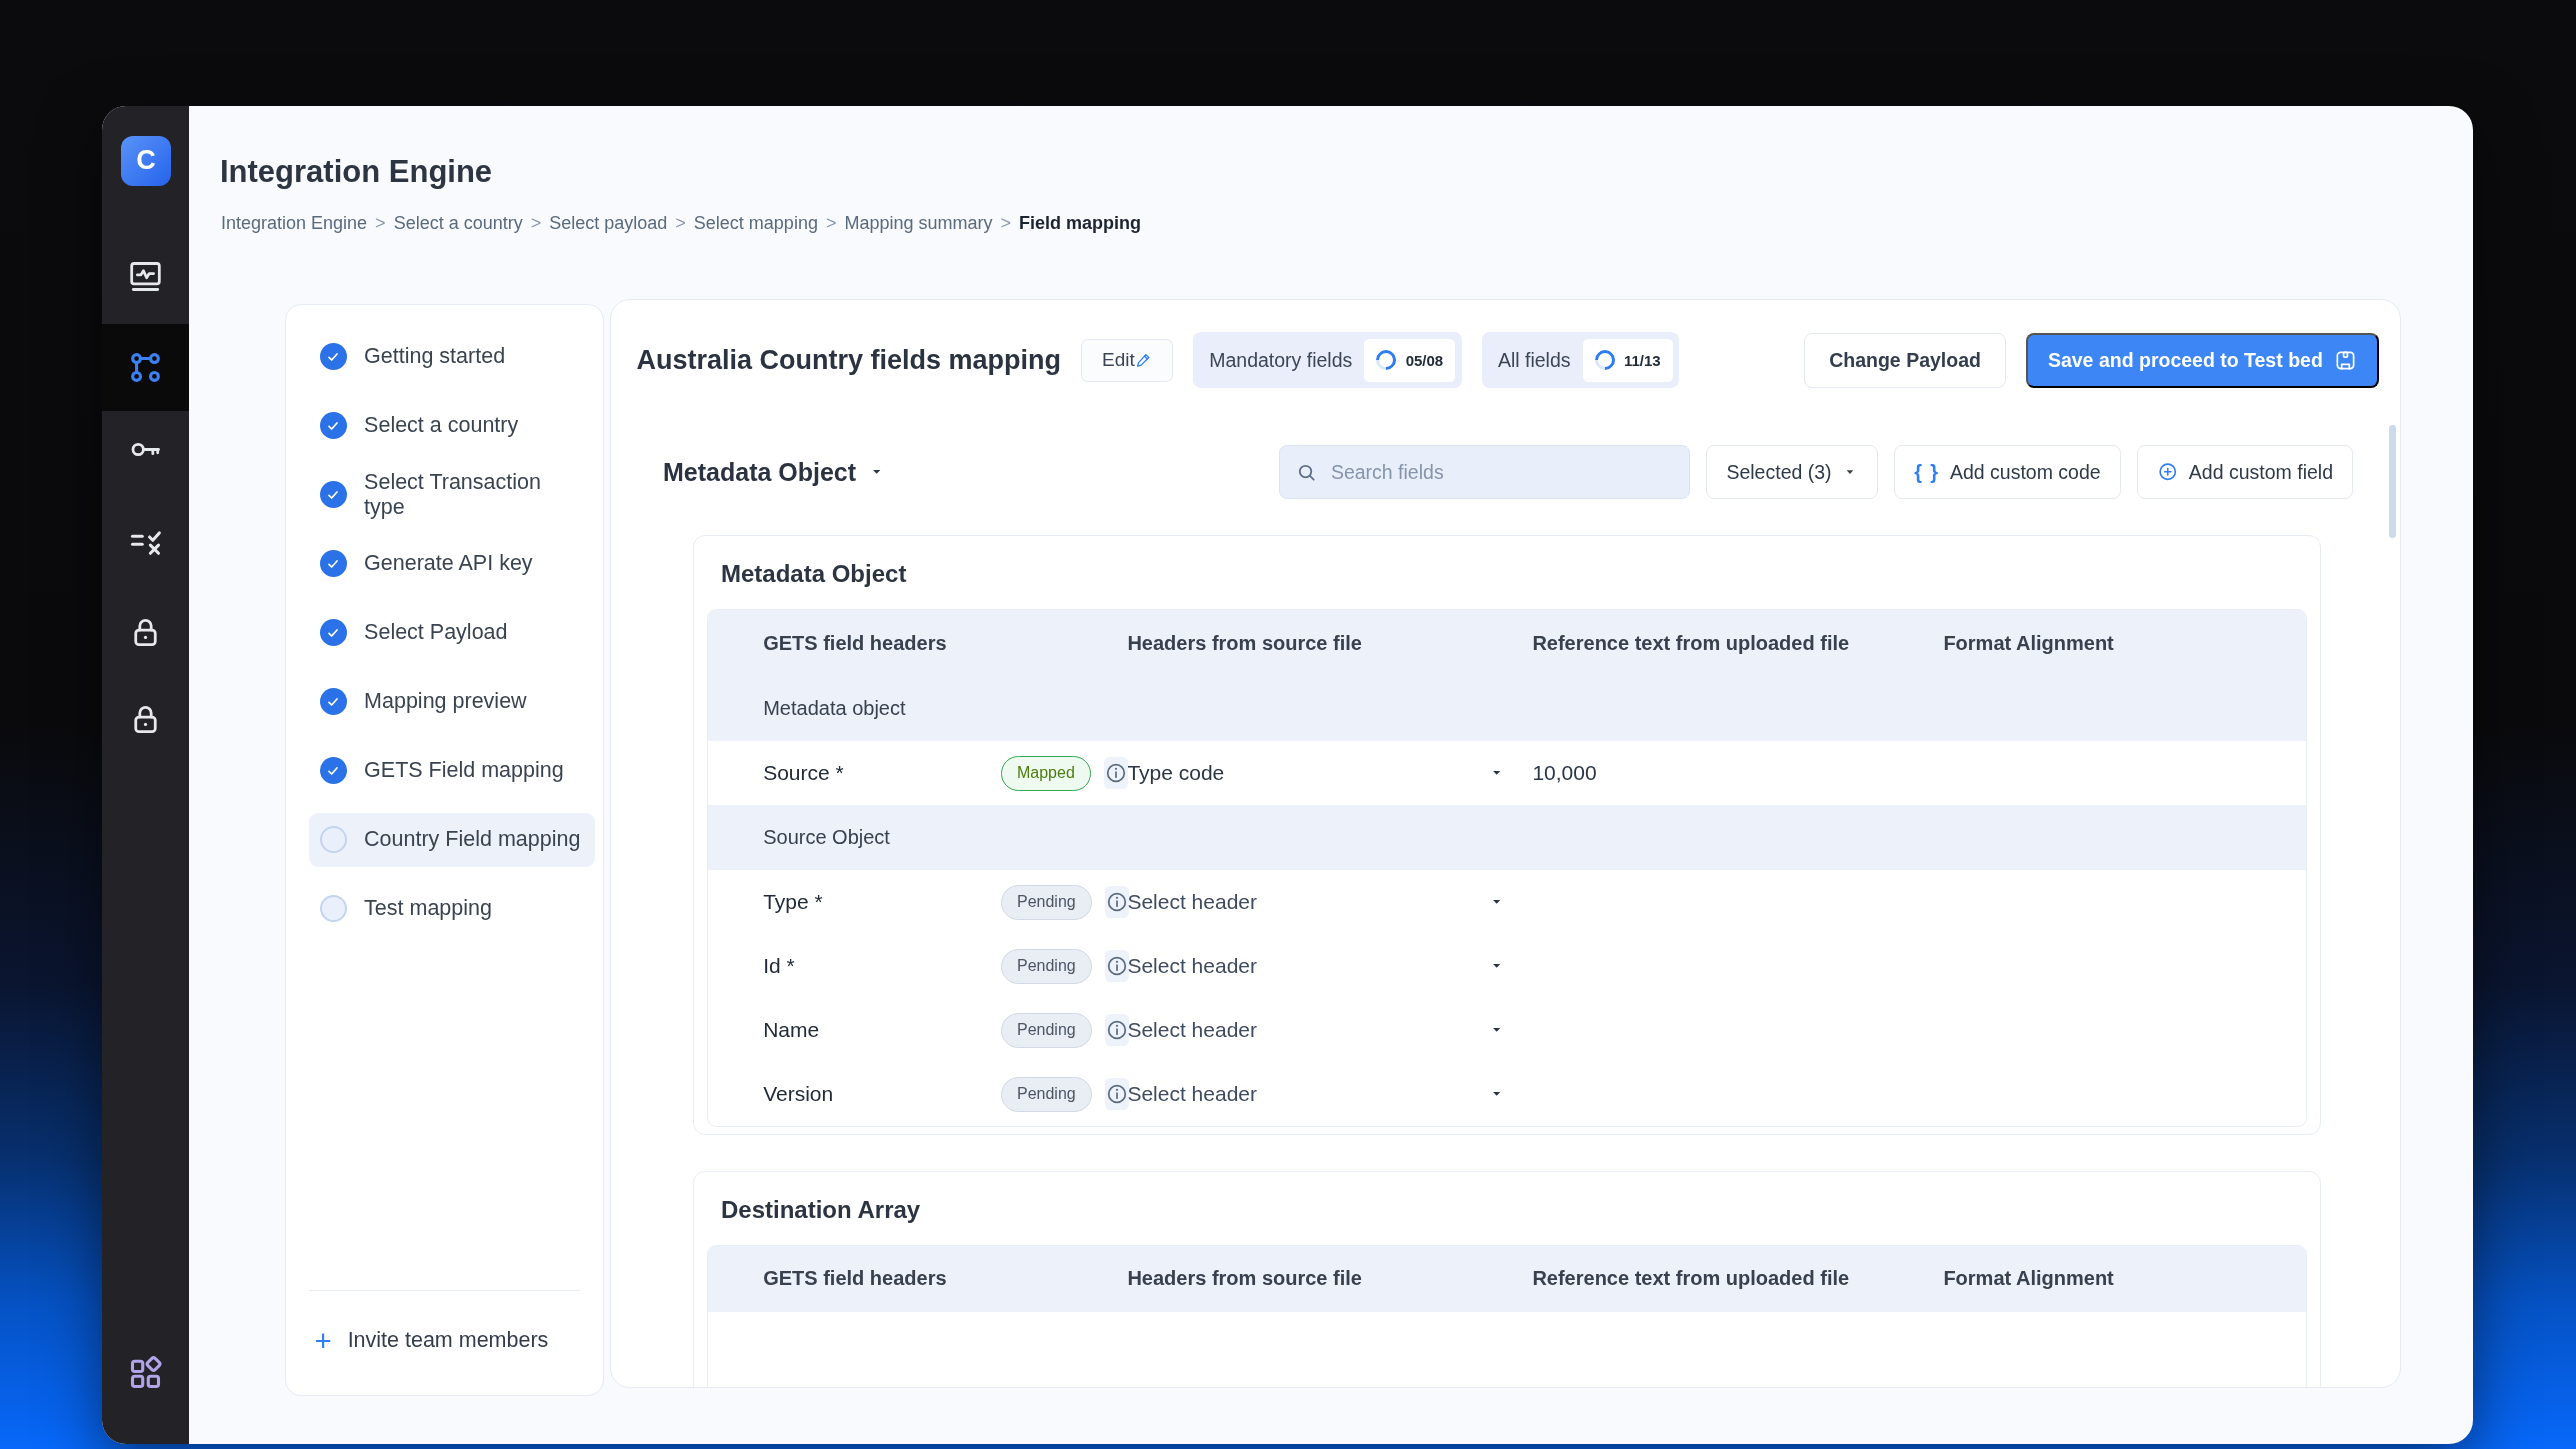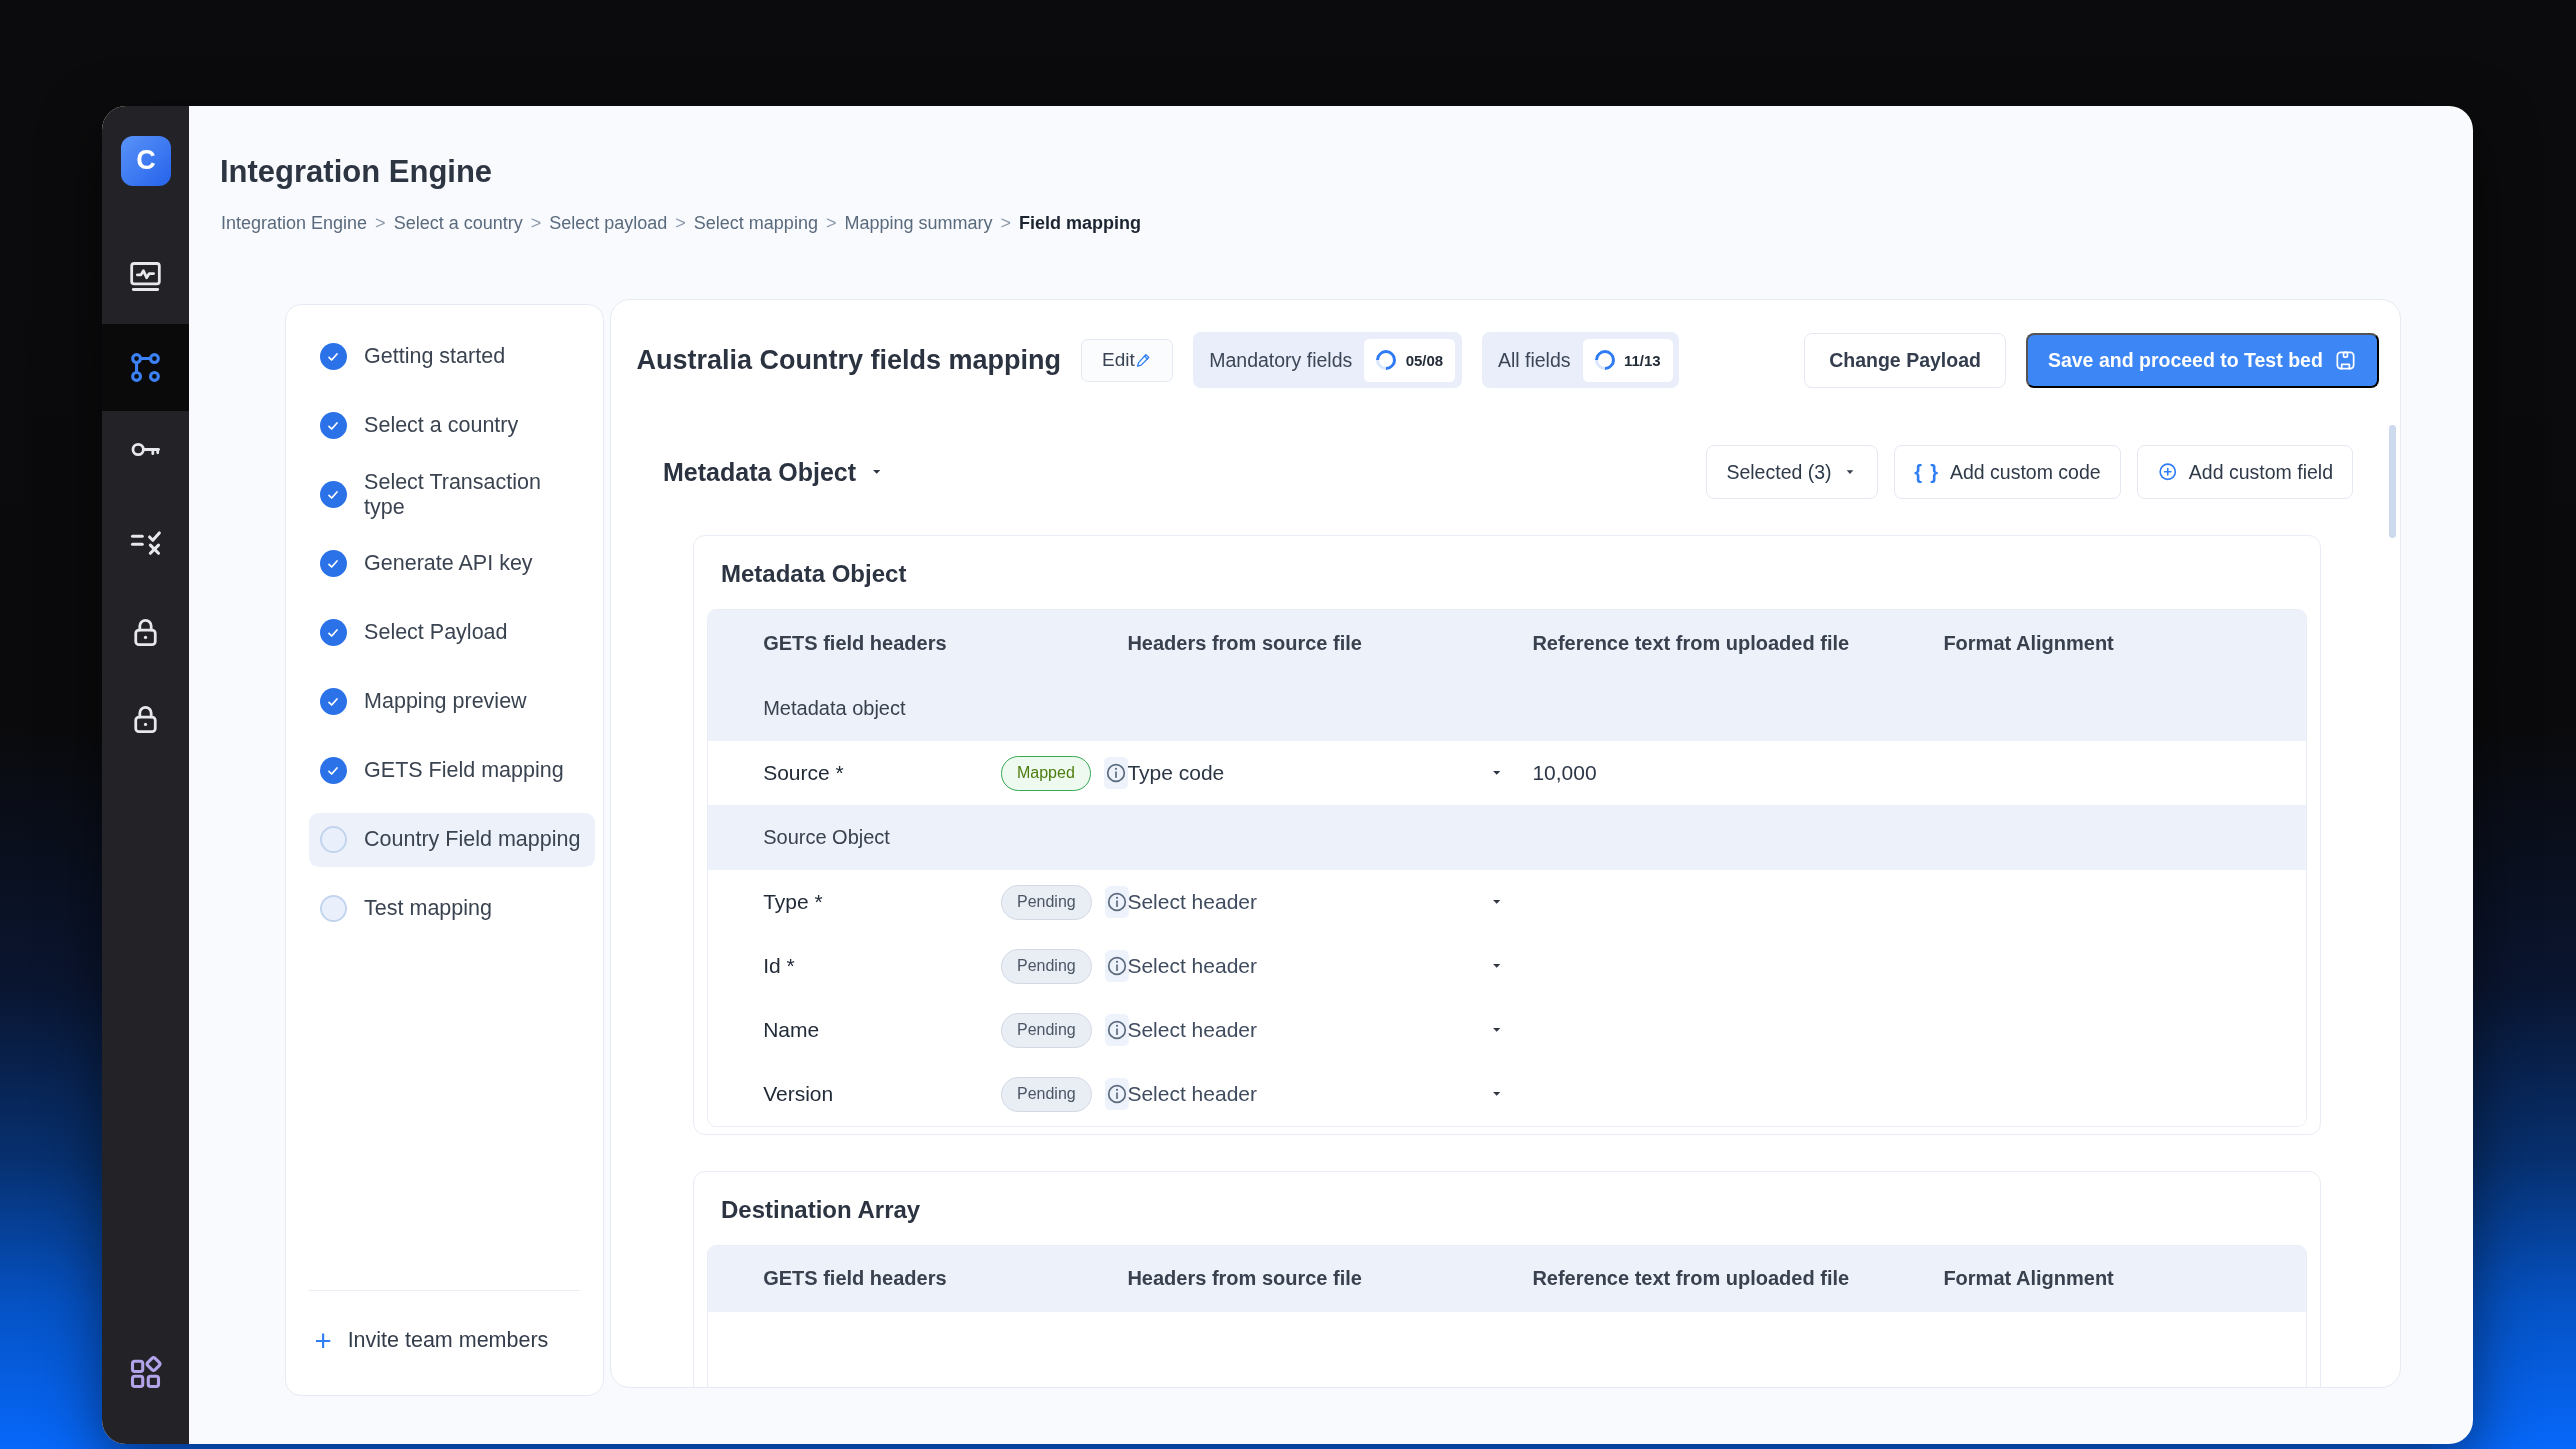--- a/index.html
+++ b/index.html
@@ -315,20 +315,27 @@
     </div>
 
     <div class="card-toolbar">
       <div class="section-select">
         <span>Metadata Object</span>
         <svg class="caret-sm" viewBox="0 0 24 24">
             <path d="M7 9.5l5 5.5 5-5.5z" fill="currentColor"></path>
           </svg>
       </div>
       <div class="toolbar-right">
+        <div class="search">
+          <svg viewBox="0 0 24 24" fill="none" stroke="currentColor" stroke-width="1.9" stroke-linecap="round">
+              <circle cx="11" cy="11" r="6"></circle>
+              <path d="M15.6 15.6L19.5 19.5"></path>
+            </svg>
+          <input type="text" placeholder="Search fields" style="">
+        </div>
         <button class="tbtn">
           <span>Selected (3)</span>
           <svg class="caret-sm" viewBox="0 0 24 24">
               <path d="M7 9.5l5 5.5 5-5.5z" fill="currentColor"></path>
             </svg>
         </button>
         <button class="tbtn">
           <span class="braces">{ }</span>
           <span>Add custom code</span>
         </button>

